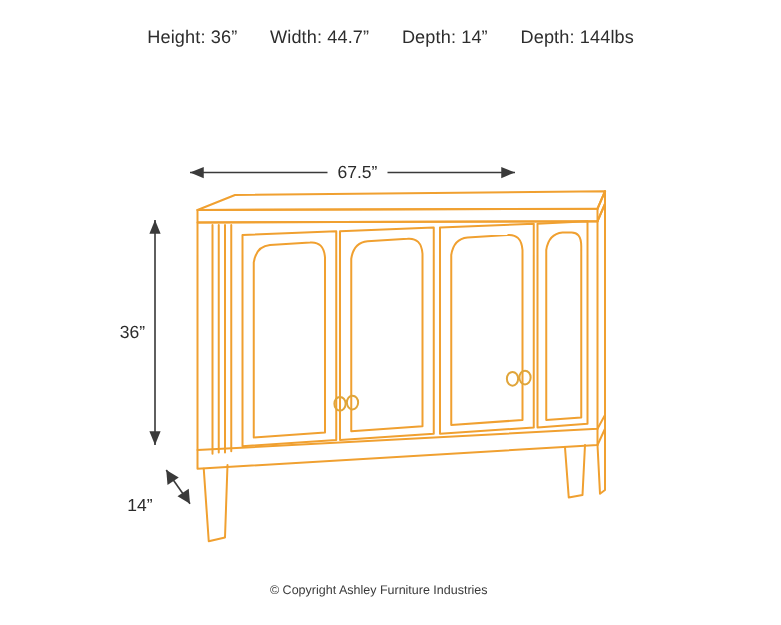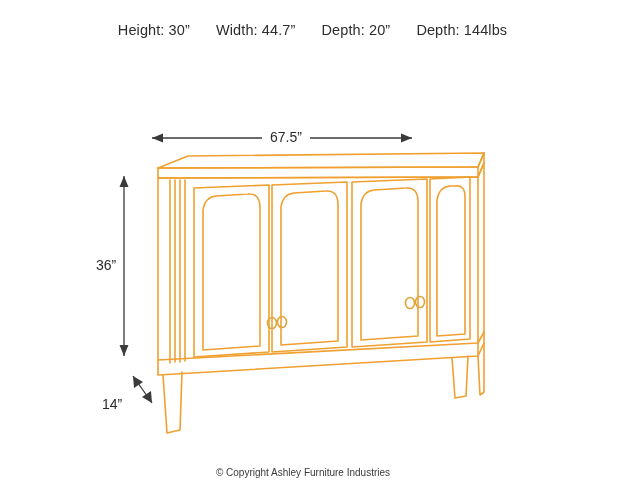--- a/index.html
+++ b/index.html
@@ -52,23 +52,23 @@
   .dim-label {
     font-family: "Liberation Sans", sans-serif;
     font-size: 14px;
     fill: #2b2b2b;
   }
 </style>
 </head>
 <body>
 
 <div class="spec-header">
-  <span class="spec-item">Height: 30”</span>
+  <span class="spec-item">Height: 36”</span>
   <span class="spec-item">Width: 44.7”</span>
-  <span class="spec-item">Depth: 20”</span>
+  <span class="spec-item">Depth: 14”</span>
   <span class="spec-item">Depth: 144lbs</span>
 </div>
 
 <div class="diagram-wrap">
   <svg class="diagram-svg" width="625" height="390" viewBox="0 0 625 390" xmlns="http://www.w3.org/2000/svg">
 
     <g fill="none" stroke="#f0a030" stroke-width="1.6" stroke-linejoin="round" stroke-linecap="round">
 
       <path d="M 158,108 L 188,96 L 484,93 L 478,107 Z"></path>
       <path d="M 158,108 L 478,107"></path>

